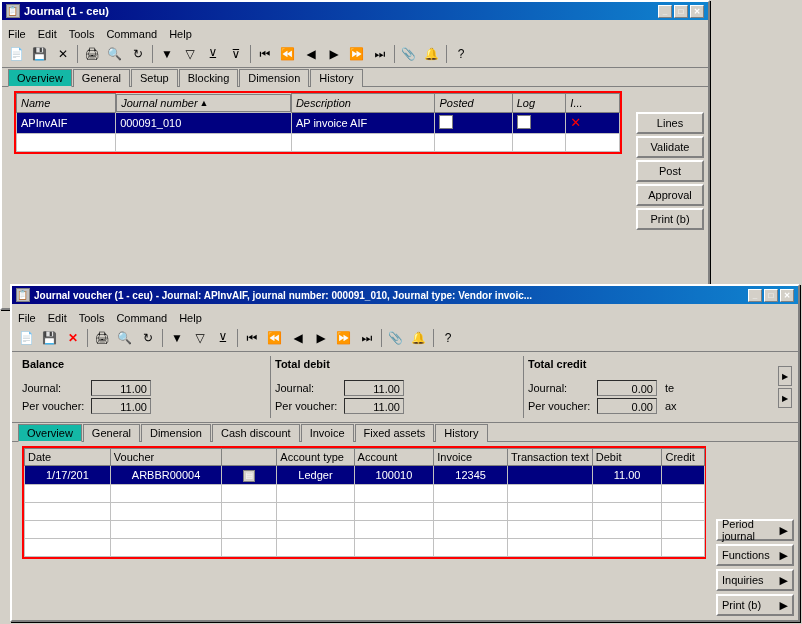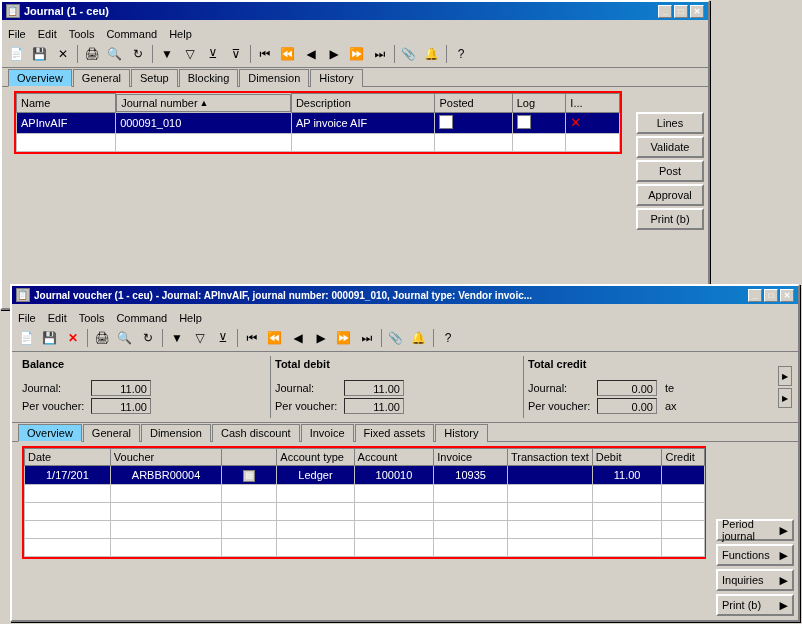--- a/index.html
+++ b/index.html
@@ -151,38 +151,39 @@
       font-size: 11px;
       background: #d4d0c8;
       border: 1px solid #808080;
       border-bottom: none;
       margin-right: 1px;
       cursor: pointer;
       position: relative;
       top: 1px;
     }
     .tab.active {
-      background: #7dd3fc;
+      background: #14b8a6;
       border-bottom: 1px solid #d4d0c8;
       font-weight: normal;
       z-index: 1;
     }
 
     
     .data-table {
       width: 100%;
       border-collapse: collapse;
       font-size: 11px;
     }
     .data-table th {
       background: #d4d0c8;
       border: 1px solid #808080;
       padding: 2px 4px;
       text-align: left;
       font-weight: normal;
+      font-style: italic;
     }
     .data-table td {
       border: 1px solid #c0c0c0;
       padding: 2px 4px;
       background: white;
     }
     .data-table tr.selected td {
       background: #000080;
       color: white;
     }
@@ -554,21 +555,21 @@
             <th style="width:50px">Credit</th>
           </tr>
         </thead>
         <tbody>
           <tr class="selected">
             <td>1/17/201</td>
             <td>ARBBR00004</td>
             <td><span style="display:inline-block;width:12px;height:12px;background:#d4d0c8;border:1px solid #808080;font-size:8px;text-align:center;">▤</span></td>
             <td>Ledger</td>
             <td>100010</td>
-            <td>10935</td>
+            <td>12345</td>
             <td></td>
             <td>11.00</td>
             <td></td>
           </tr>
           <tr>
             <td style="height:18px;"></td>
               <td></td>
               <td></td>
               <td></td>
               <td></td>

